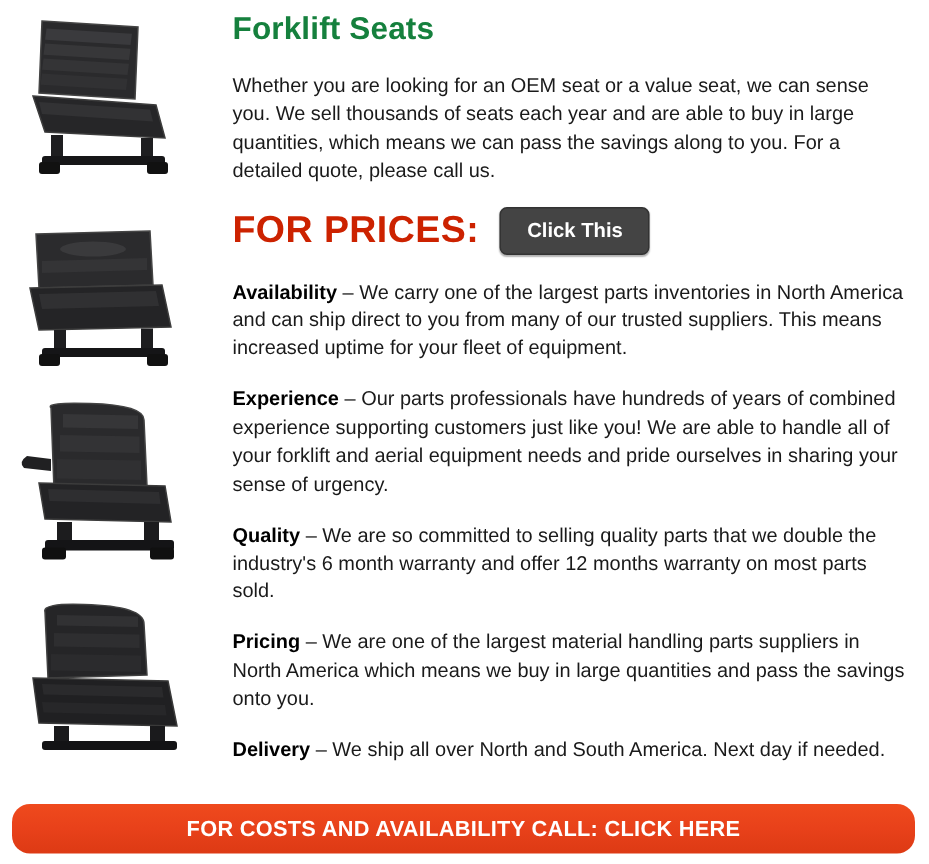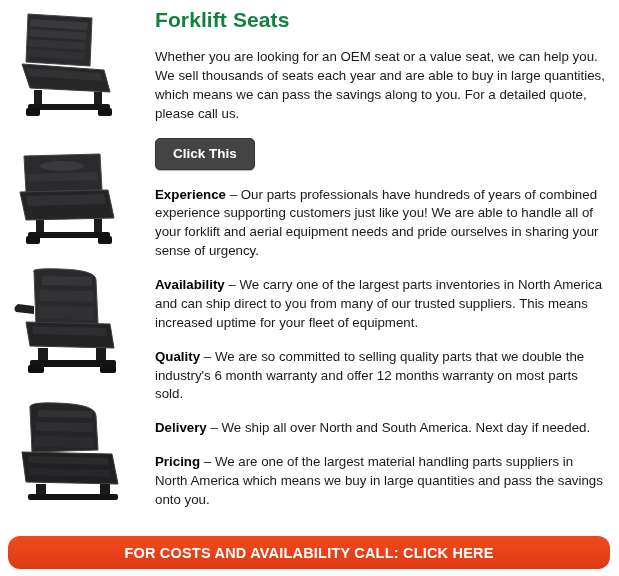--- a/index.html
+++ b/index.html
@@ -190,44 +190,45 @@
         </g>
       </svg>
     </div>
 
   </div>
 
   <div class="content">
 
     <h1>Forklift Seats</h1>
 
-    <p class="intro">Whether you are looking for an OEM seat or a value seat, we can help you.  We sell thousands of seats each year and are able to buy in large quantities, which means we can pass the savings along to you. For a detailed quote, please call us.</p>
+    <p class="intro">Whether you are looking for an OEM seat or a value seat, we can sense you.  We sell thousands of seats each year and are able to buy in large quantities, which means we can pass the savings along to you. For a detailed quote, please call us.</p>
 
     <div class="prices-row">
+      <span class="prices-label">FOR PRICES:</span>
       <a class="click-btn" href="#">Click This</a>
     </div>
 
     <p class="para">
+      <b>Availability</b><span> – </span><span>We carry one of the largest parts inventories in North America and can ship direct to you from many of our trusted suppliers.  This means increased uptime for your fleet of equipment.</span>
+    </p>
+
+    <p class="para">
       <b>Experience</b><span> – </span><span>Our parts professionals have hundreds of years of combined experience supporting customers just like you!  We are able to handle all of your forklift and aerial equipment needs and pride ourselves in sharing your sense of urgency.</span>
     </p>
 
     <p class="para">
-      <b>Availability</b><span> – </span><span>We carry one of the largest parts inventories in North America and can ship direct to you from many of our trusted suppliers.  This means increased uptime for your fleet of equipment.</span>
-    </p>
-
-    <p class="para">
       <b>Quality</b><span> – </span><span>We are so committed to selling quality parts that we double the industry's 6 month warranty and offer 12 months warranty on most parts sold.</span>
     </p>
 
     <p class="para">
+      <b>Pricing</b><span> – </span><span>We are one of the largest material handling parts suppliers in North America which means we buy in large quantities and pass the savings onto you.</span>
+    </p>
+
+    <p class="para">
       <b>Delivery</b><span> – </span><span>We ship all over North and South America.  Next day if needed.</span>
-    </p>
-
-    <p class="para">
-      <b>Pricing</b><span> – </span><span>We are one of the largest material handling parts suppliers in North America which means we buy in large quantities and pass the savings onto you.</span>
     </p>
 
   </div>
 
   <div class="footer-bar">
     <span>FOR COSTS AND AVAILABILITY CALL: CLICK HERE</span>
   </div>
 
 </div>
 

